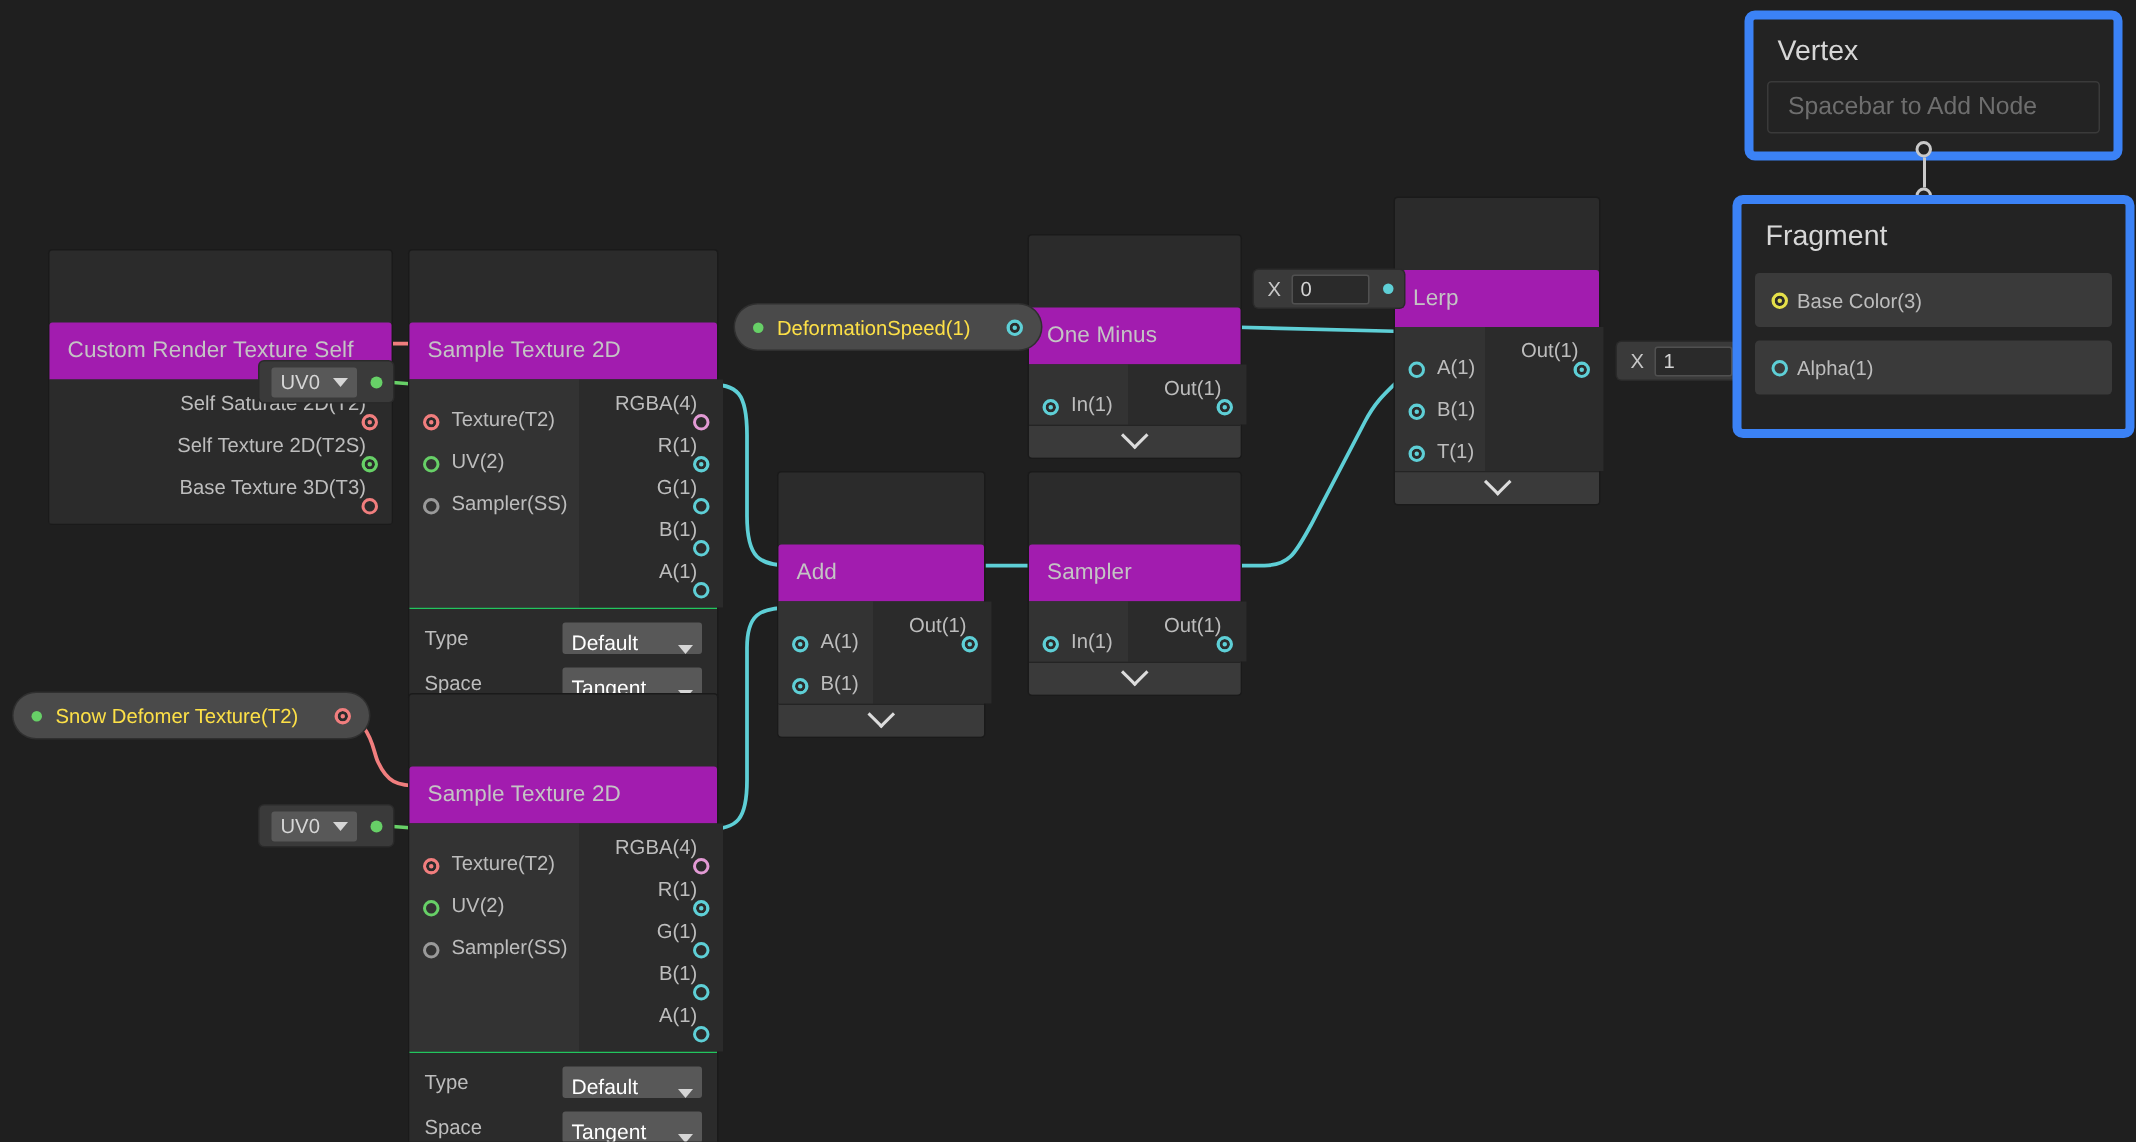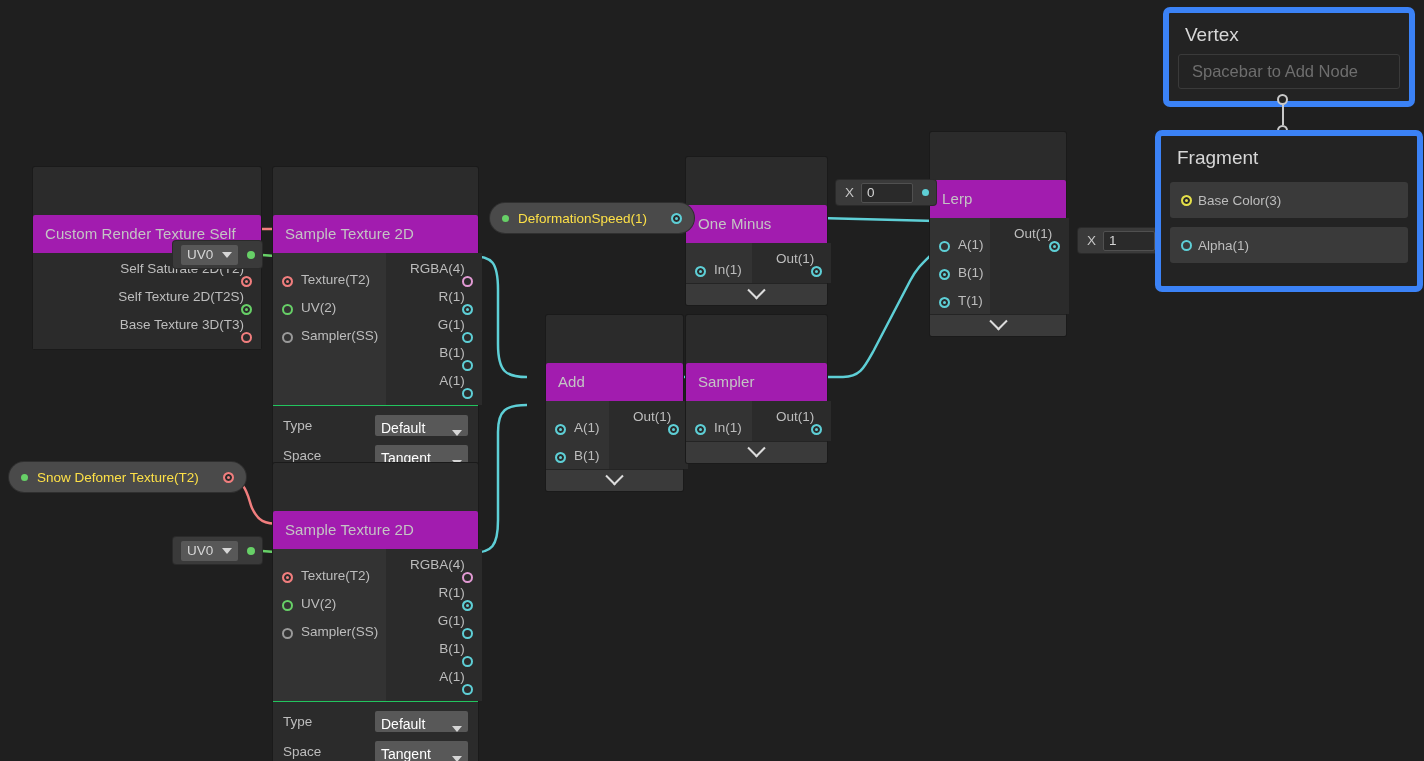--- a/index.html
+++ b/index.html
@@ -278,21 +278,21 @@
           <span>Tangent</span>
           <span class="caret"></span>
         </span>
       </div>
     </div>
     <div class="collapse">
       <span class="chev"></span>
     </div>
   </div>
 
-  <div class="node" id="n-add" style="left:546px;top:315px;width:137px;">
+  <div class="node" id="n-add" style="left:519px;top:315px;width:137px;">
     <div class="node-title">Add</div>
     <div class="node-body">
       <div class="ports-in" style="width:63px;">
         <div class="port in">
           <span class="dot cy filled"></span>
           <span class="lbl">A(1)</span>
         </div>
         <div class="port in">
           <span class="dot cy filled"></span>
           <span class="lbl">B(1)</span>

